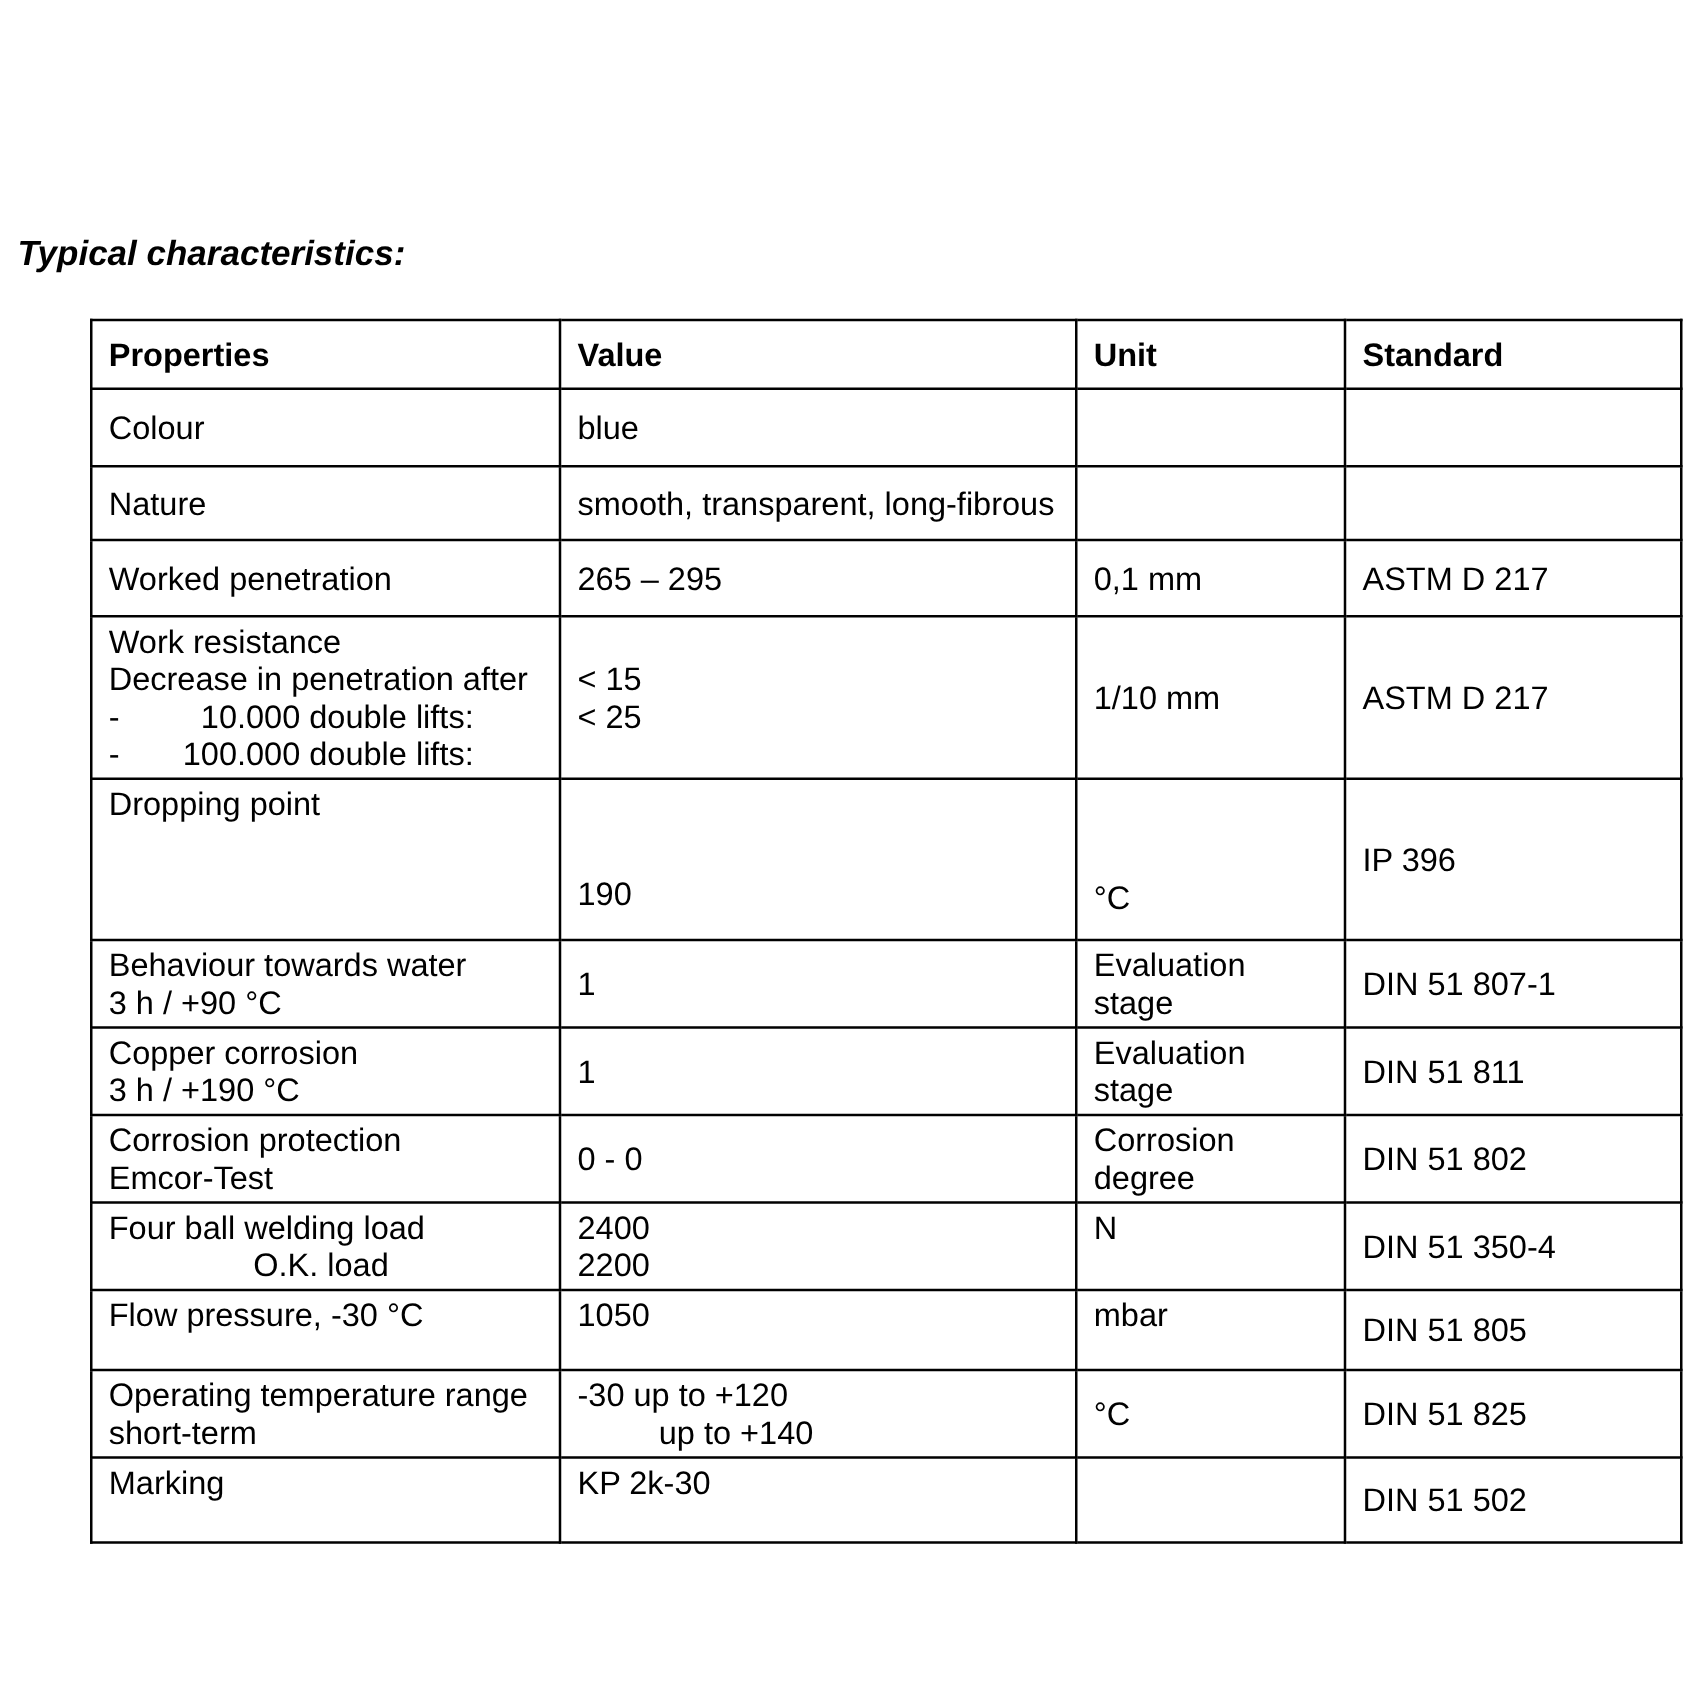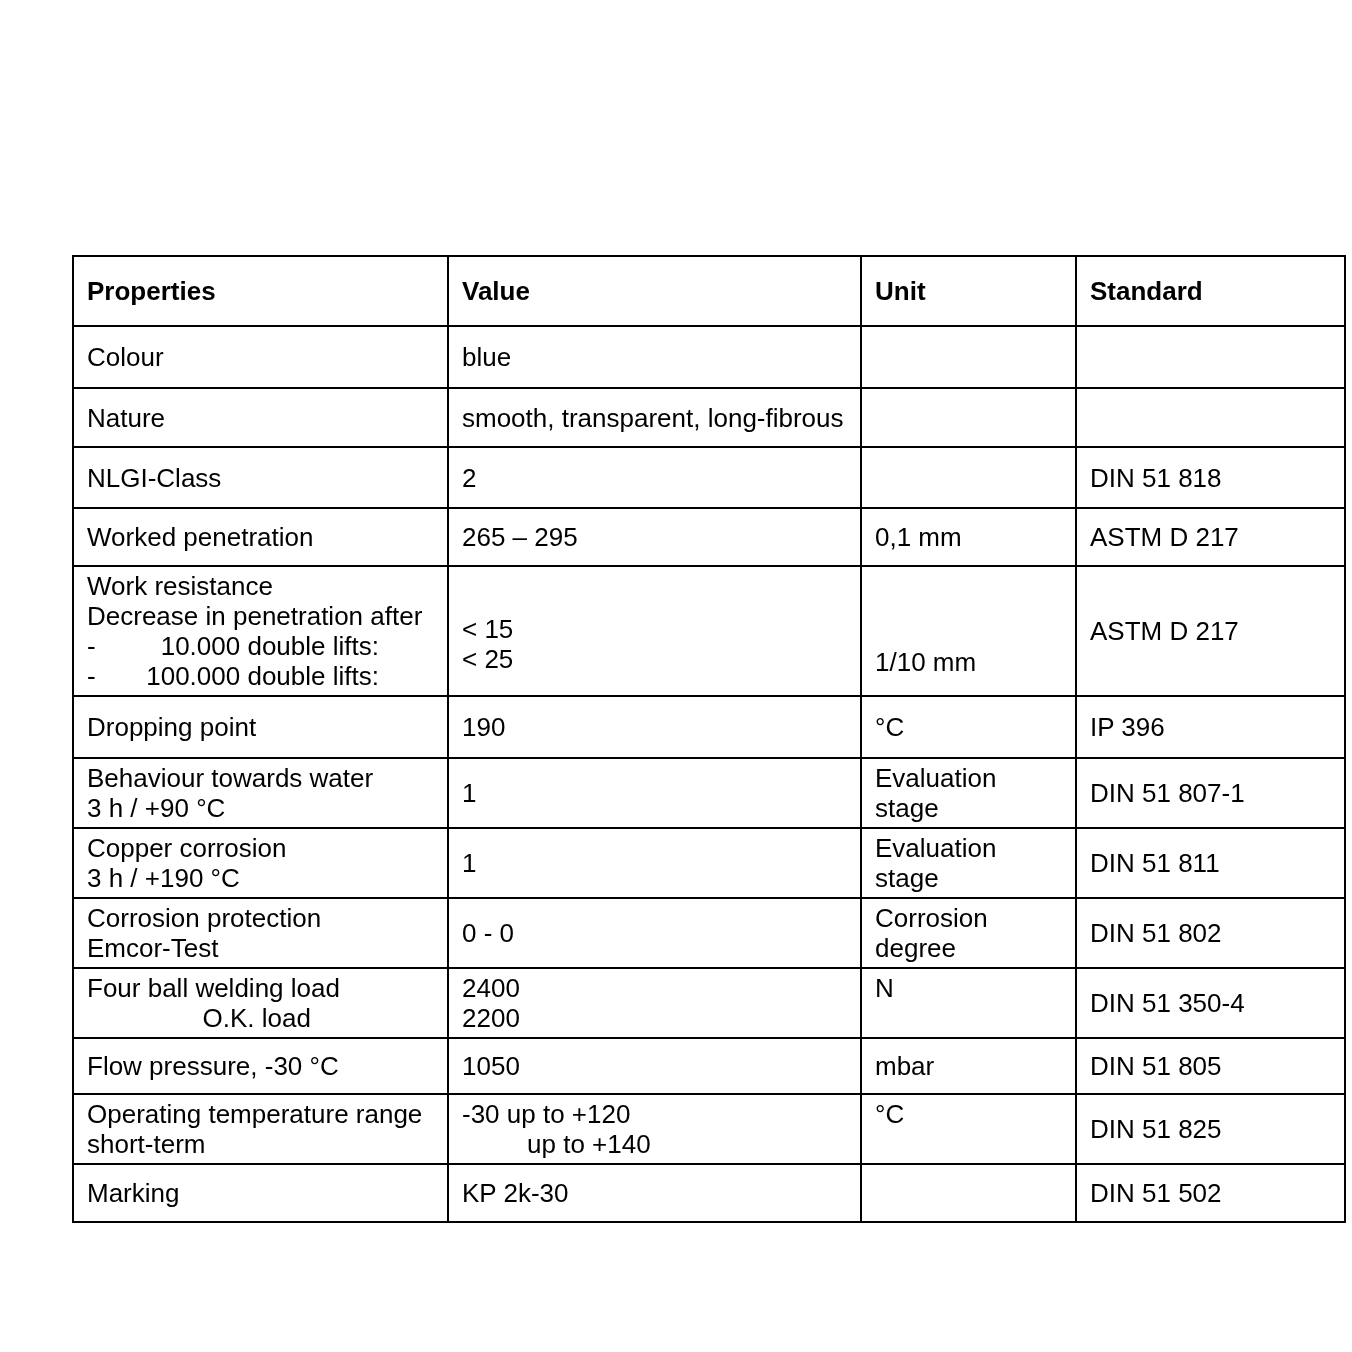--- a/index.html
+++ b/index.html
@@ -41,21 +41,21 @@
     padding: 4px 8px 4px 13px;
     font-size: 26px;
     line-height: 30px;
     text-align: left;
     vertical-align: middle;
     white-space: pre-wrap;
     overflow: hidden;
     font-weight: normal;
   }
   thead th { font-weight: bold; }
-  thead tr { height: 70px; }
+  thead tr { height: 55px; }
   tbody tr:nth-child(1)  { height: 62px; }
   tbody tr:nth-child(2)  { height: 59px; }
   tbody tr:nth-child(3)  { height: 61px; }
   tbody tr:nth-child(4)  { height: 58px; }
   tbody tr:nth-child(5)  { height: 129px; }
   tbody tr:nth-child(6)  { height: 62px; }
   tbody tr:nth-child(7)  { height: 61px; }
   tbody tr:nth-child(8)  { height: 62px; }
   tbody tr:nth-child(9)  { height: 62px; padding-left: 45px; }
   tbody tr:nth-child(10) { height: 64px; margin-top: 44px; }
@@ -79,20 +79,21 @@
   tbody tr:nth-child(12) td:nth-child(3) { vertical-align: top; }
 
   
   tbody tr:nth-child(5) td:nth-child(2) { vertical-align: bottom; padding-bottom: 21px; }
   tbody tr:nth-child(5) td:nth-child(3) { vertical-align: bottom; padding-bottom: 18px; }
 </style>
 </head>
 <body>
 
 <div class="page">
+  <h1 class="title">Typical characteristics:</h1>
 
   <table class="char-table">
     <colgroup>
       <col class="c1">
         <col class="c2">
         <col class="c3">
         <col class="c4">
     </colgroup>
     <thead>
       <tr>
@@ -107,26 +108,20 @@
           <td>Colour</td>
           <td>blue</td>
           <td></td>
           <td></td>
         </tr>
         <tr>
           <td>Nature</td>
           <td>smooth, transparent, long-fibrous</td>
           <td></td>
           <td></td>
-        </tr>
-        <tr>
-          <td>NLGI-Class</td>
-          <td>2</td>
-          <td></td>
-          <td>DIN 51 818</td>
         </tr>
         <tr>
           <td>Worked penetration</td>
           <td>265 – 295</td>
           <td>0,1 mm</td>
           <td>ASTM D 217</td>
         </tr>
         <tr>
           <td>Work resistance
 Decrease in penetration after

